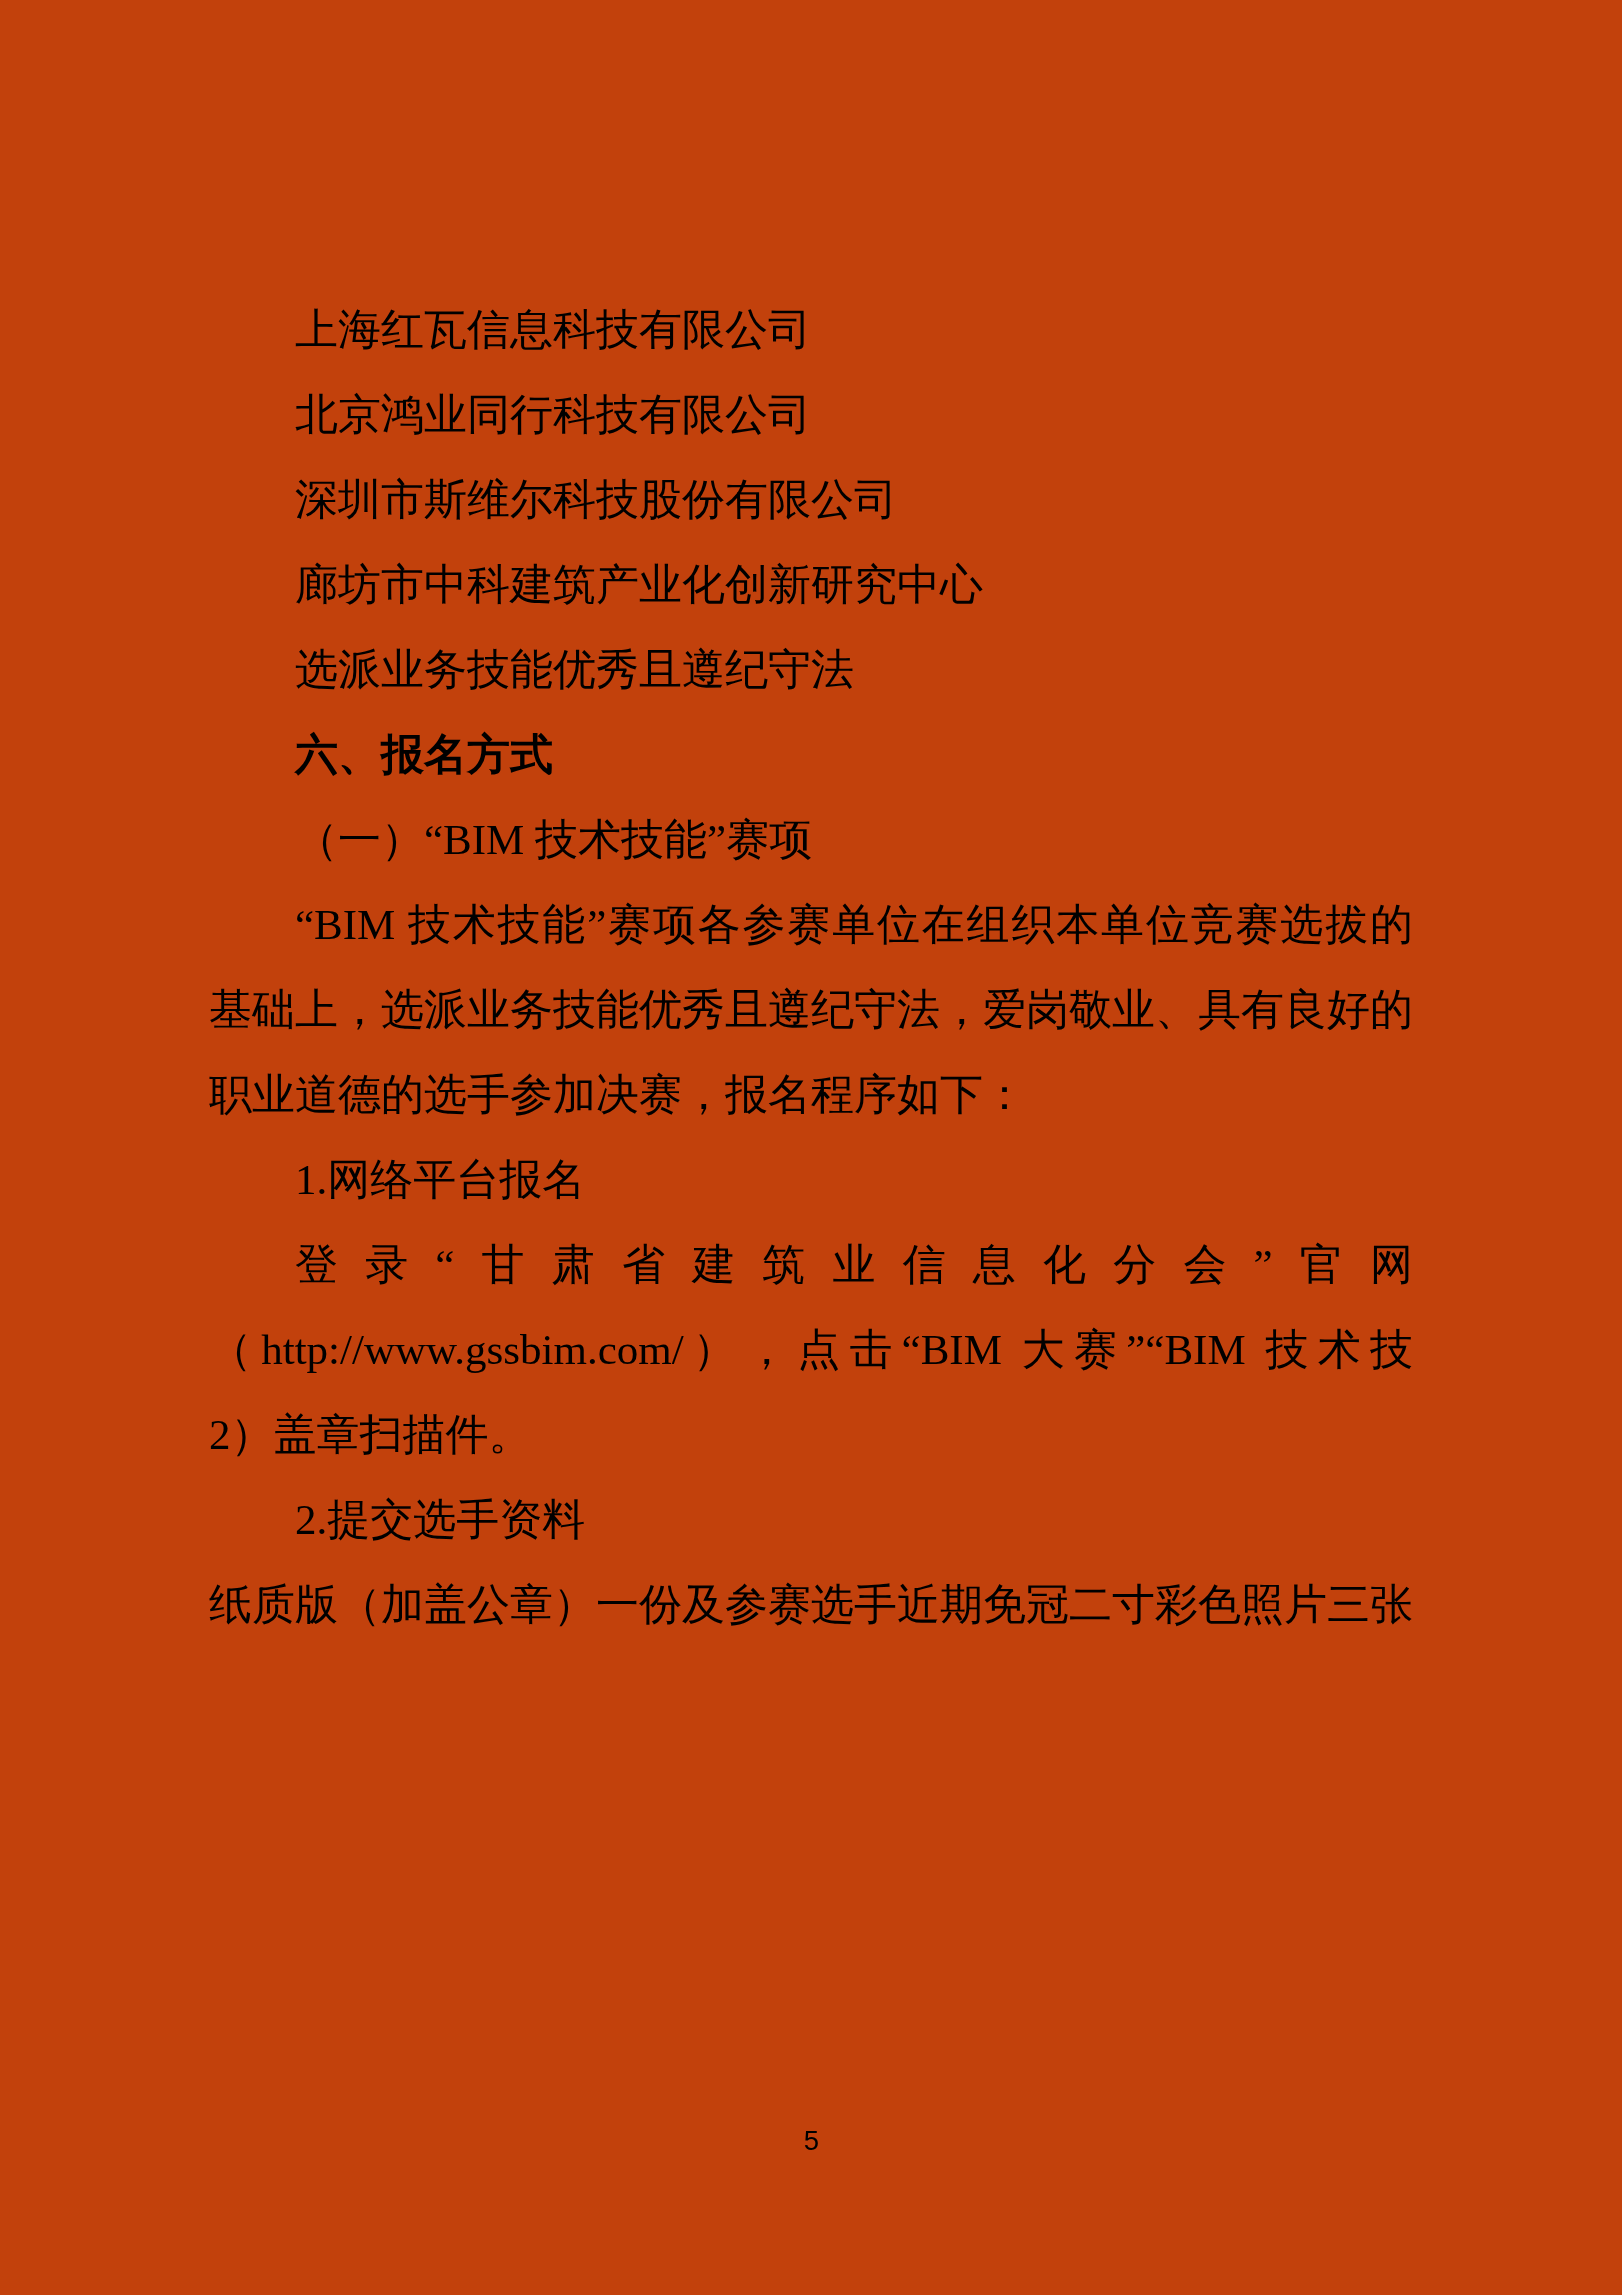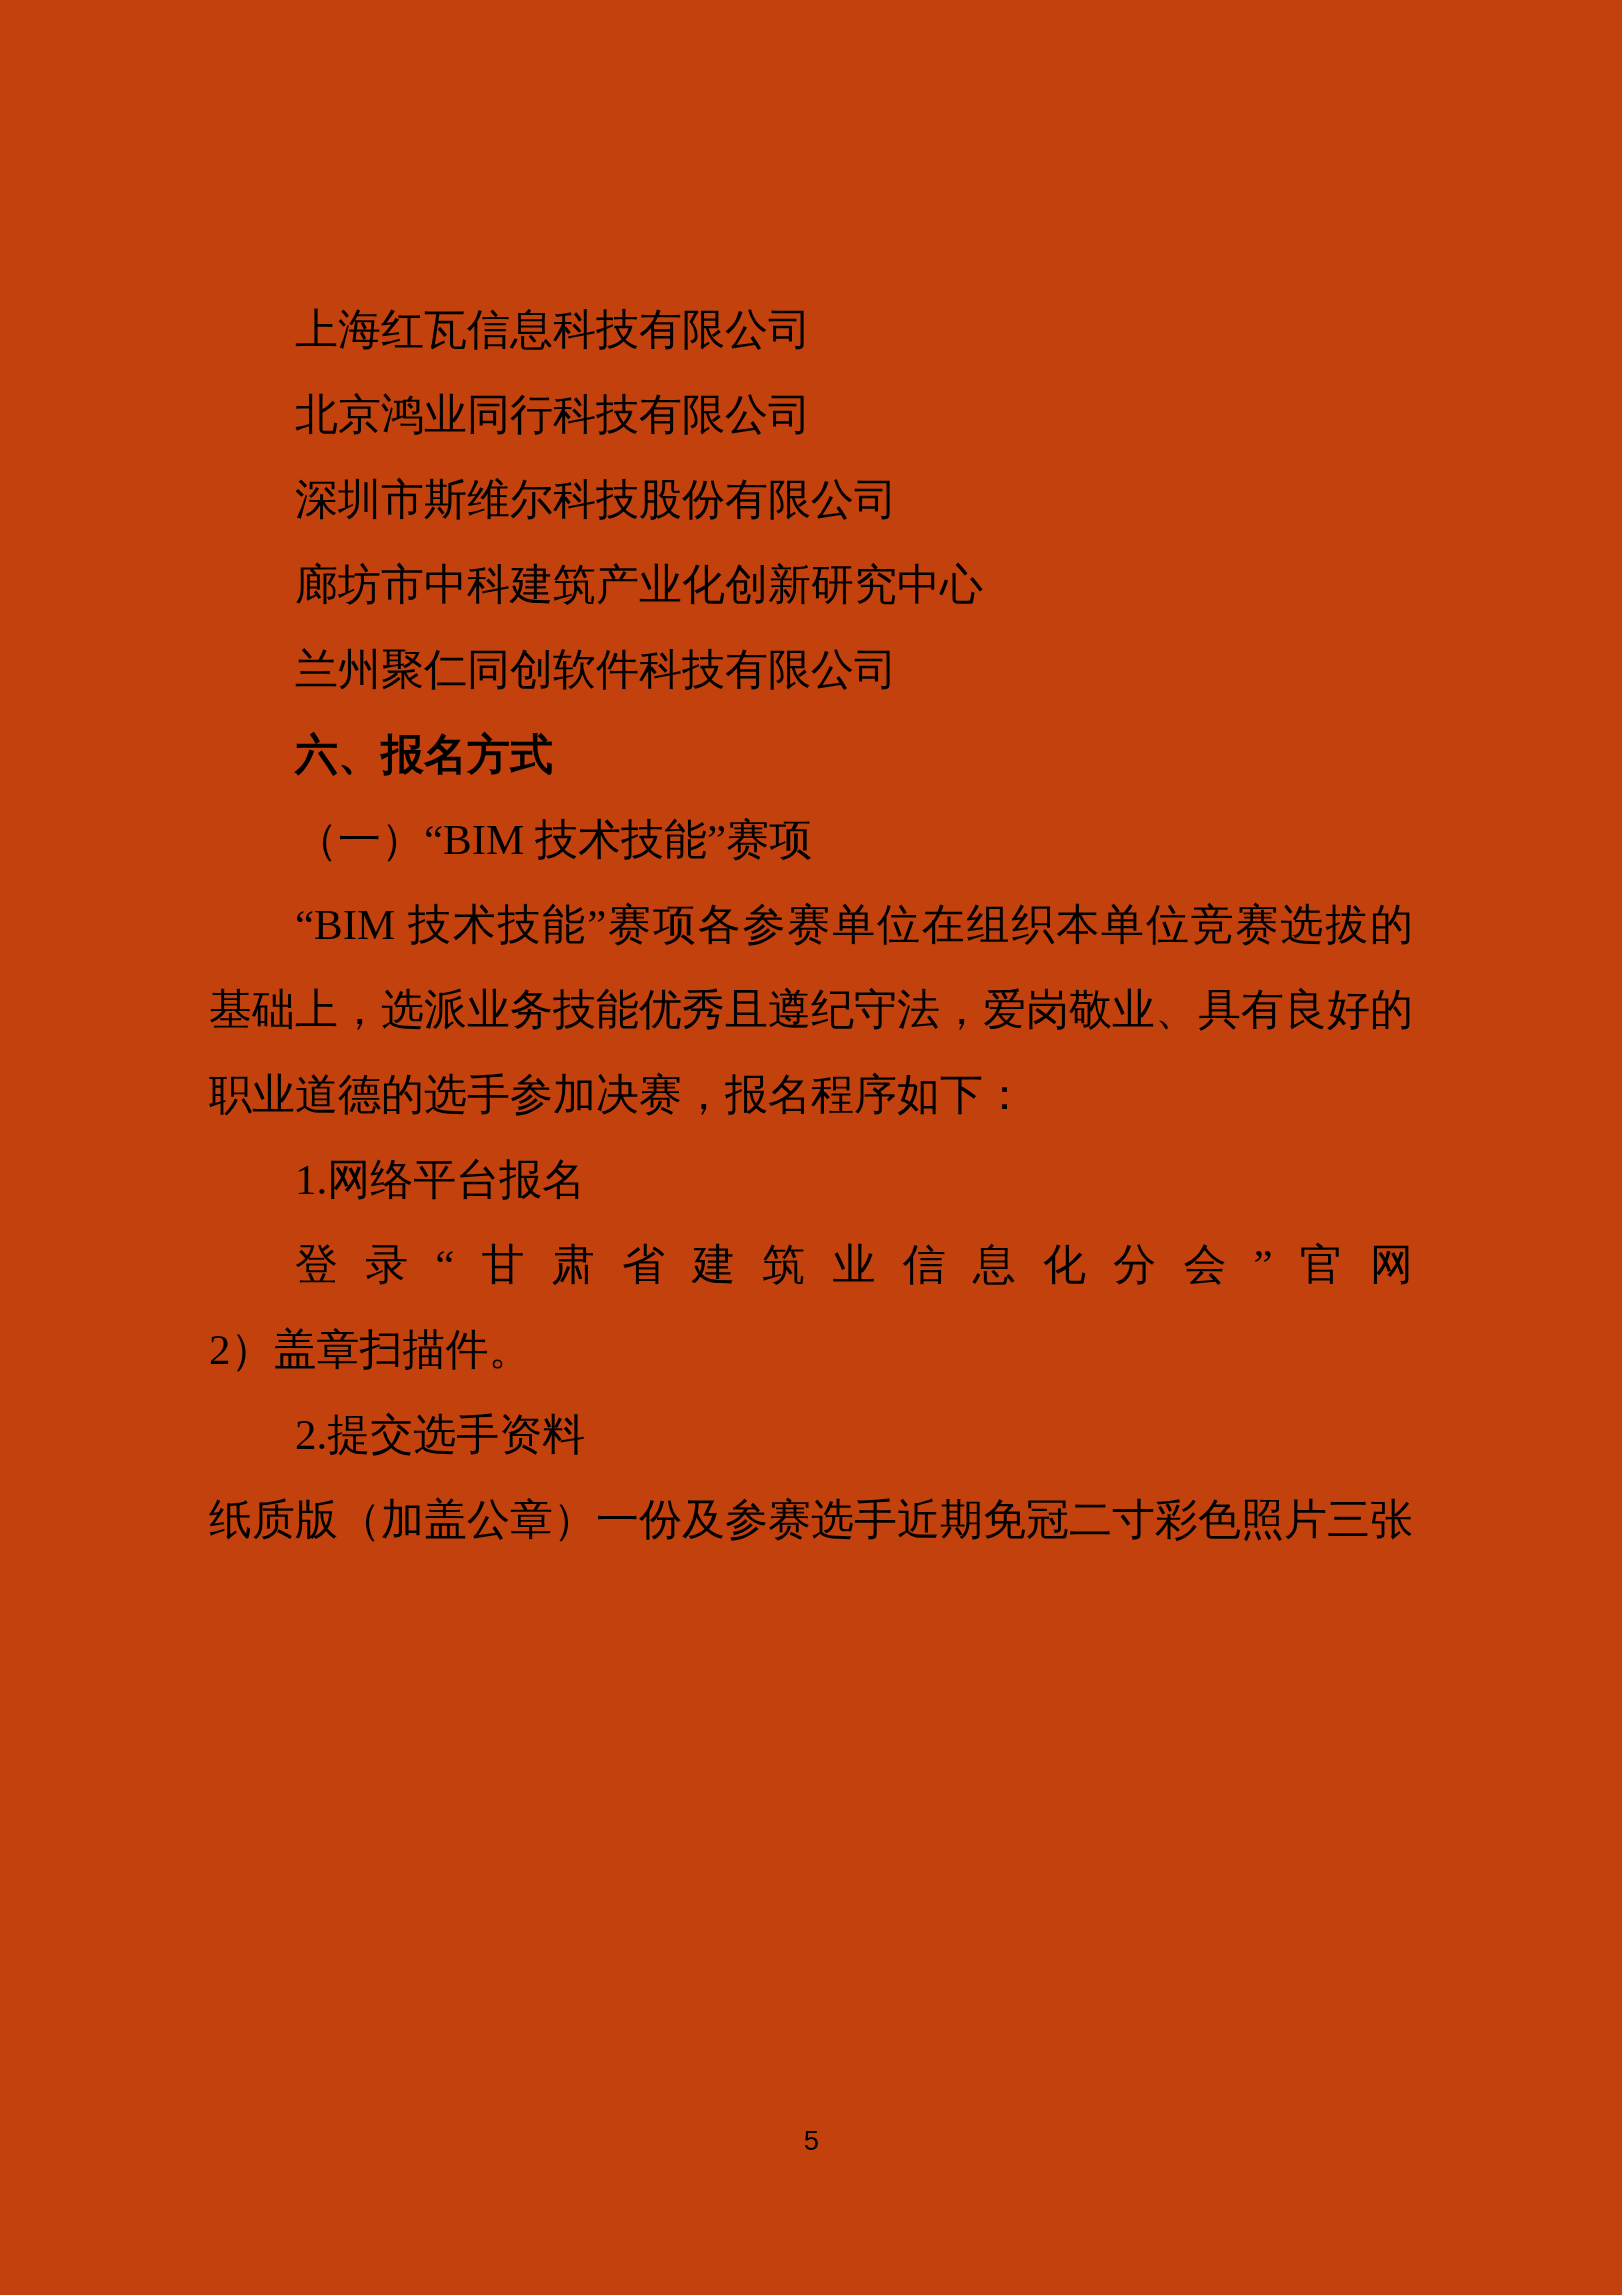--- a/index.html
+++ b/index.html
@@ -53,34 +53,35 @@
 </head>
 <body>
 
 <div class="page">
   <div class="content">
 
     <div class="line indent">上海红瓦信息科技有限公司</div>
     <div class="line indent">北京鸿业同行科技有限公司</div>
     <div class="line indent">深圳市斯维尔科技股份有限公司</div>
     <div class="line indent">廊坊市中科建筑产业化创新研究中心</div>
-    <div class="line indent">兰州聚仁同创软件科技有限公司</div>
+    <div class="line indent">选派业务技能优秀且遵纪守法</div>
 
 
     <div class="line indent hei">六、报名方式</div>
 
     <div class="line indent">（一）“BIM 技术技能”赛项</div>
 
     <div class="line indent fill">“BIM 技术技能”赛项各参赛单位在组织本单位竞赛选拔的</div>
     <div class="line fill">基础上，选派业务技能优秀且遵纪守法，爱岗敬业、具有良好的</div>
     <div class="line">职业道德的选手参加决赛，报名程序如下：</div>
 
     <div class="line indent">1.网络平台报名</div>
 
     <div class="line indent spread">登录“甘肃省建筑业信息化分会”官网</div>
+    <div class="line fill">（http://www.gssbim.com/），点击“BIM 大赛”“BIM 技术技</div>
     <div class="line">2）盖章扫描件。</div>
 
     <div class="line indent">2.提交选手资料</div>
 
     <div class="line fill">纸质版（加盖公章）一份及参赛选手近期免冠二寸彩色照片三张</div>
 
   </div>
 
   <div class="page-num">5</div>
 </div>

